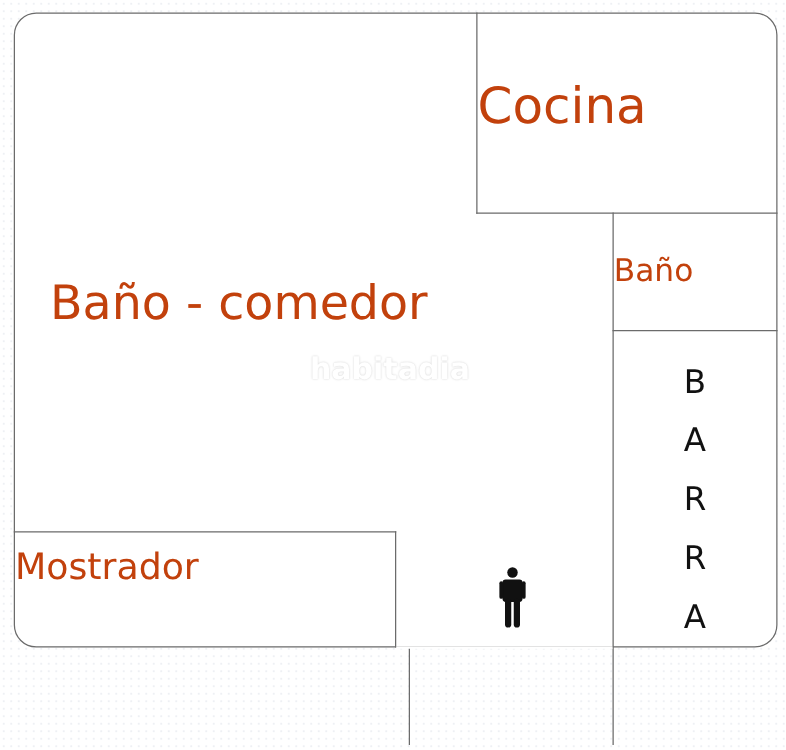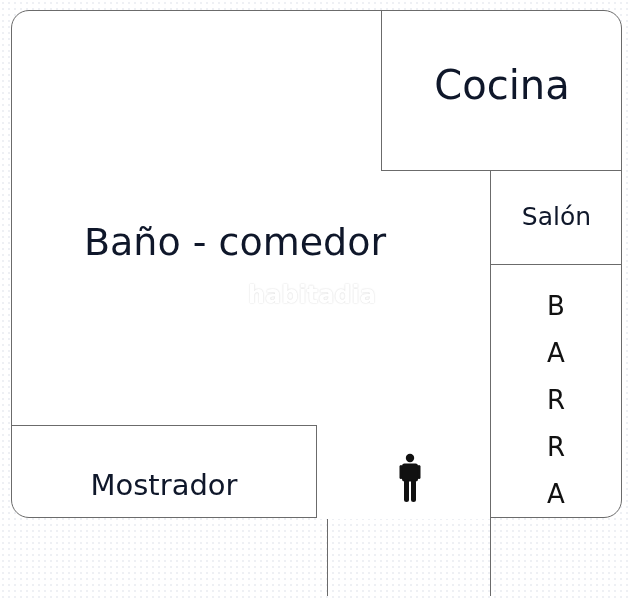--- a/index.html
+++ b/index.html
@@ -8,21 +8,21 @@
     background-color:#ffffff;
     background-image: radial-gradient(#eef0f4 0.8px, transparent 0.9px);
     background-size:6px 6px;
     font-family: "DejaVu Sans", sans-serif;
   }
   .plan {
     position:absolute; left:11px; top:10px; width:611px; height:508px;
     background:#fff; border:1px solid #6b6b6b; border-radius:18px; box-sizing:border-box;
   }
   .line { position:absolute; background:#6b6b6b; }
-  .label { position:absolute; color:#0f172a; text-align:center; white-space:nowrap; }
+  .label { position:absolute; color:#c2410c; white-space:nowrap; }
   .watermark {
     position:absolute; left:248px; top:281px; font-size:24px; font-weight:bold;
     color:#fff; text-shadow:0 0 2px #dcdcdc, 0 0 1px #e6e6e6; letter-spacing:0px;
   }
   .barra { position:absolute; left:492px; top:283px; width:128px; text-align:center; font-size:26px; color:#111; line-height:47px; }
   .person { position:absolute; left:399px; top:453px; }
 </style>
 </head>
 <body>
 
@@ -35,23 +35,23 @@
 <div class="line" style="left:490px; top:264px; width:132px; height:1px;"></div>
 
 <div class="line" style="left:11px; top:425px; width:306px; height:1px;"></div>
 <div class="line" style="left:316px; top:425px; width:1px; height:93px;"></div>
 
 <div class="line" style="left:327px; top:518px; width:1px; height:78px;"></div>
 <div style="position:absolute; left:317px; top:517px; width:11px; height:2px; background:#fff;"></div>
 <div style="position:absolute; left:328px; top:517px; width:162px; height:2px; background:#fff;"></div>
 
 <div class="label" style="left:382px; top:62px; width:240px; font-size:40px;">Cocina</div>
-<div class="label" style="left:491px; top:202px; width:131px; font-size:25px;">Salón</div>
+<div class="label" style="left:491px; top:202px; width:131px; font-size:25px;">Baño</div>
 <div class="label" style="left:40px; top:220px; width:390px; font-size:38px;">Baño - comedor</div>
-<div class="label" style="left:12px; top:468px; width:304px; font-size:29px;">Mostrador</div>
+<div class="label" style="left:12px; top:436px; width:304px; font-size:29px;">Mostrador</div>
 
 <div class="barra">
   <div>B</div>
   <div>A</div>
   <div>R</div>
   <div>R</div>
   <div>A</div>
 </div>
 
 <div class="watermark">habitadia</div>

